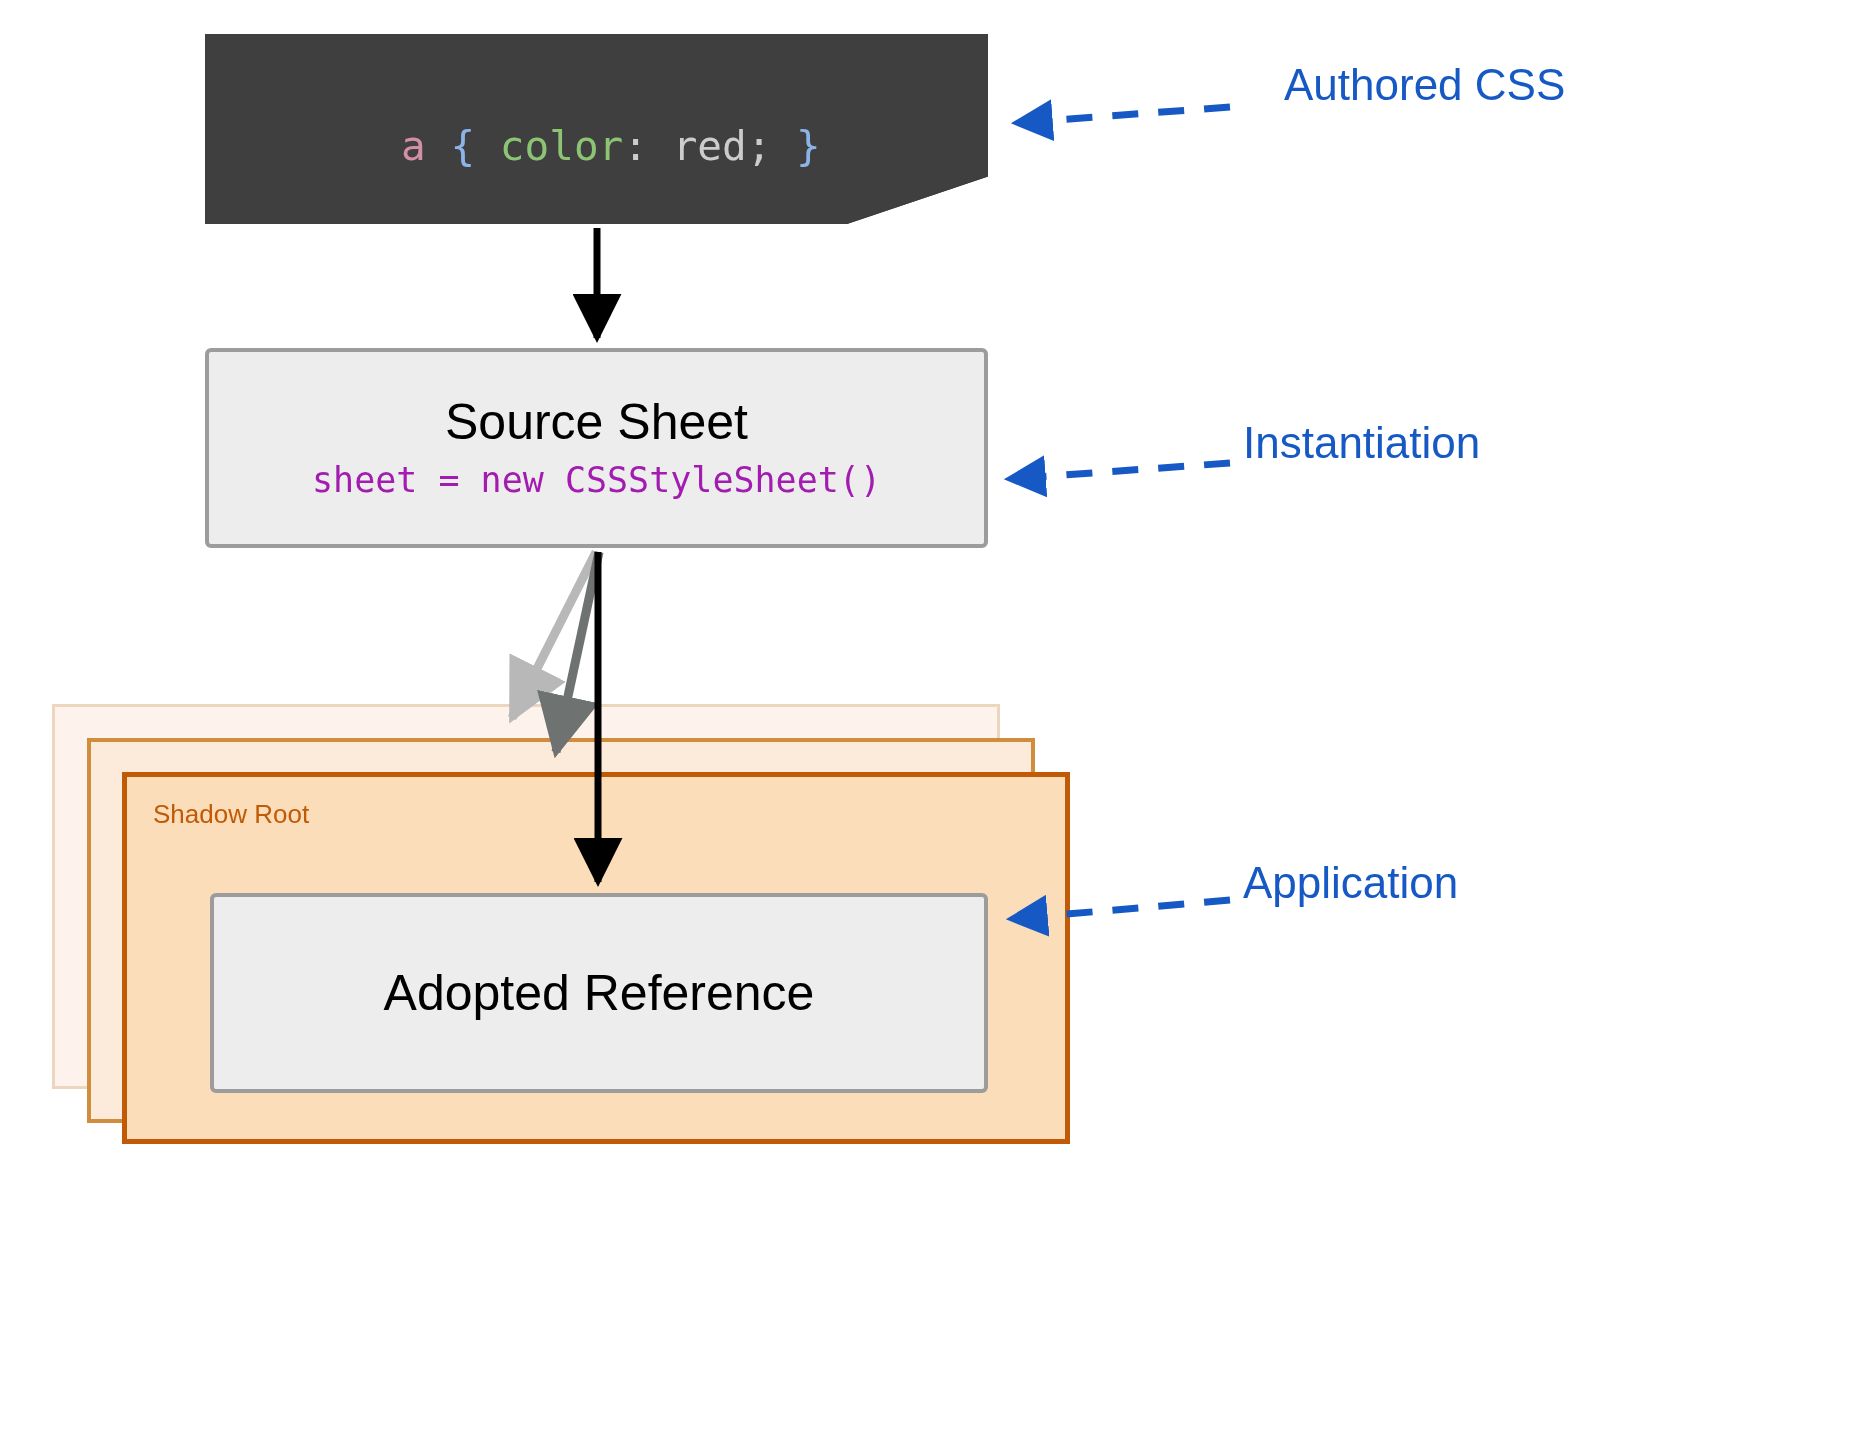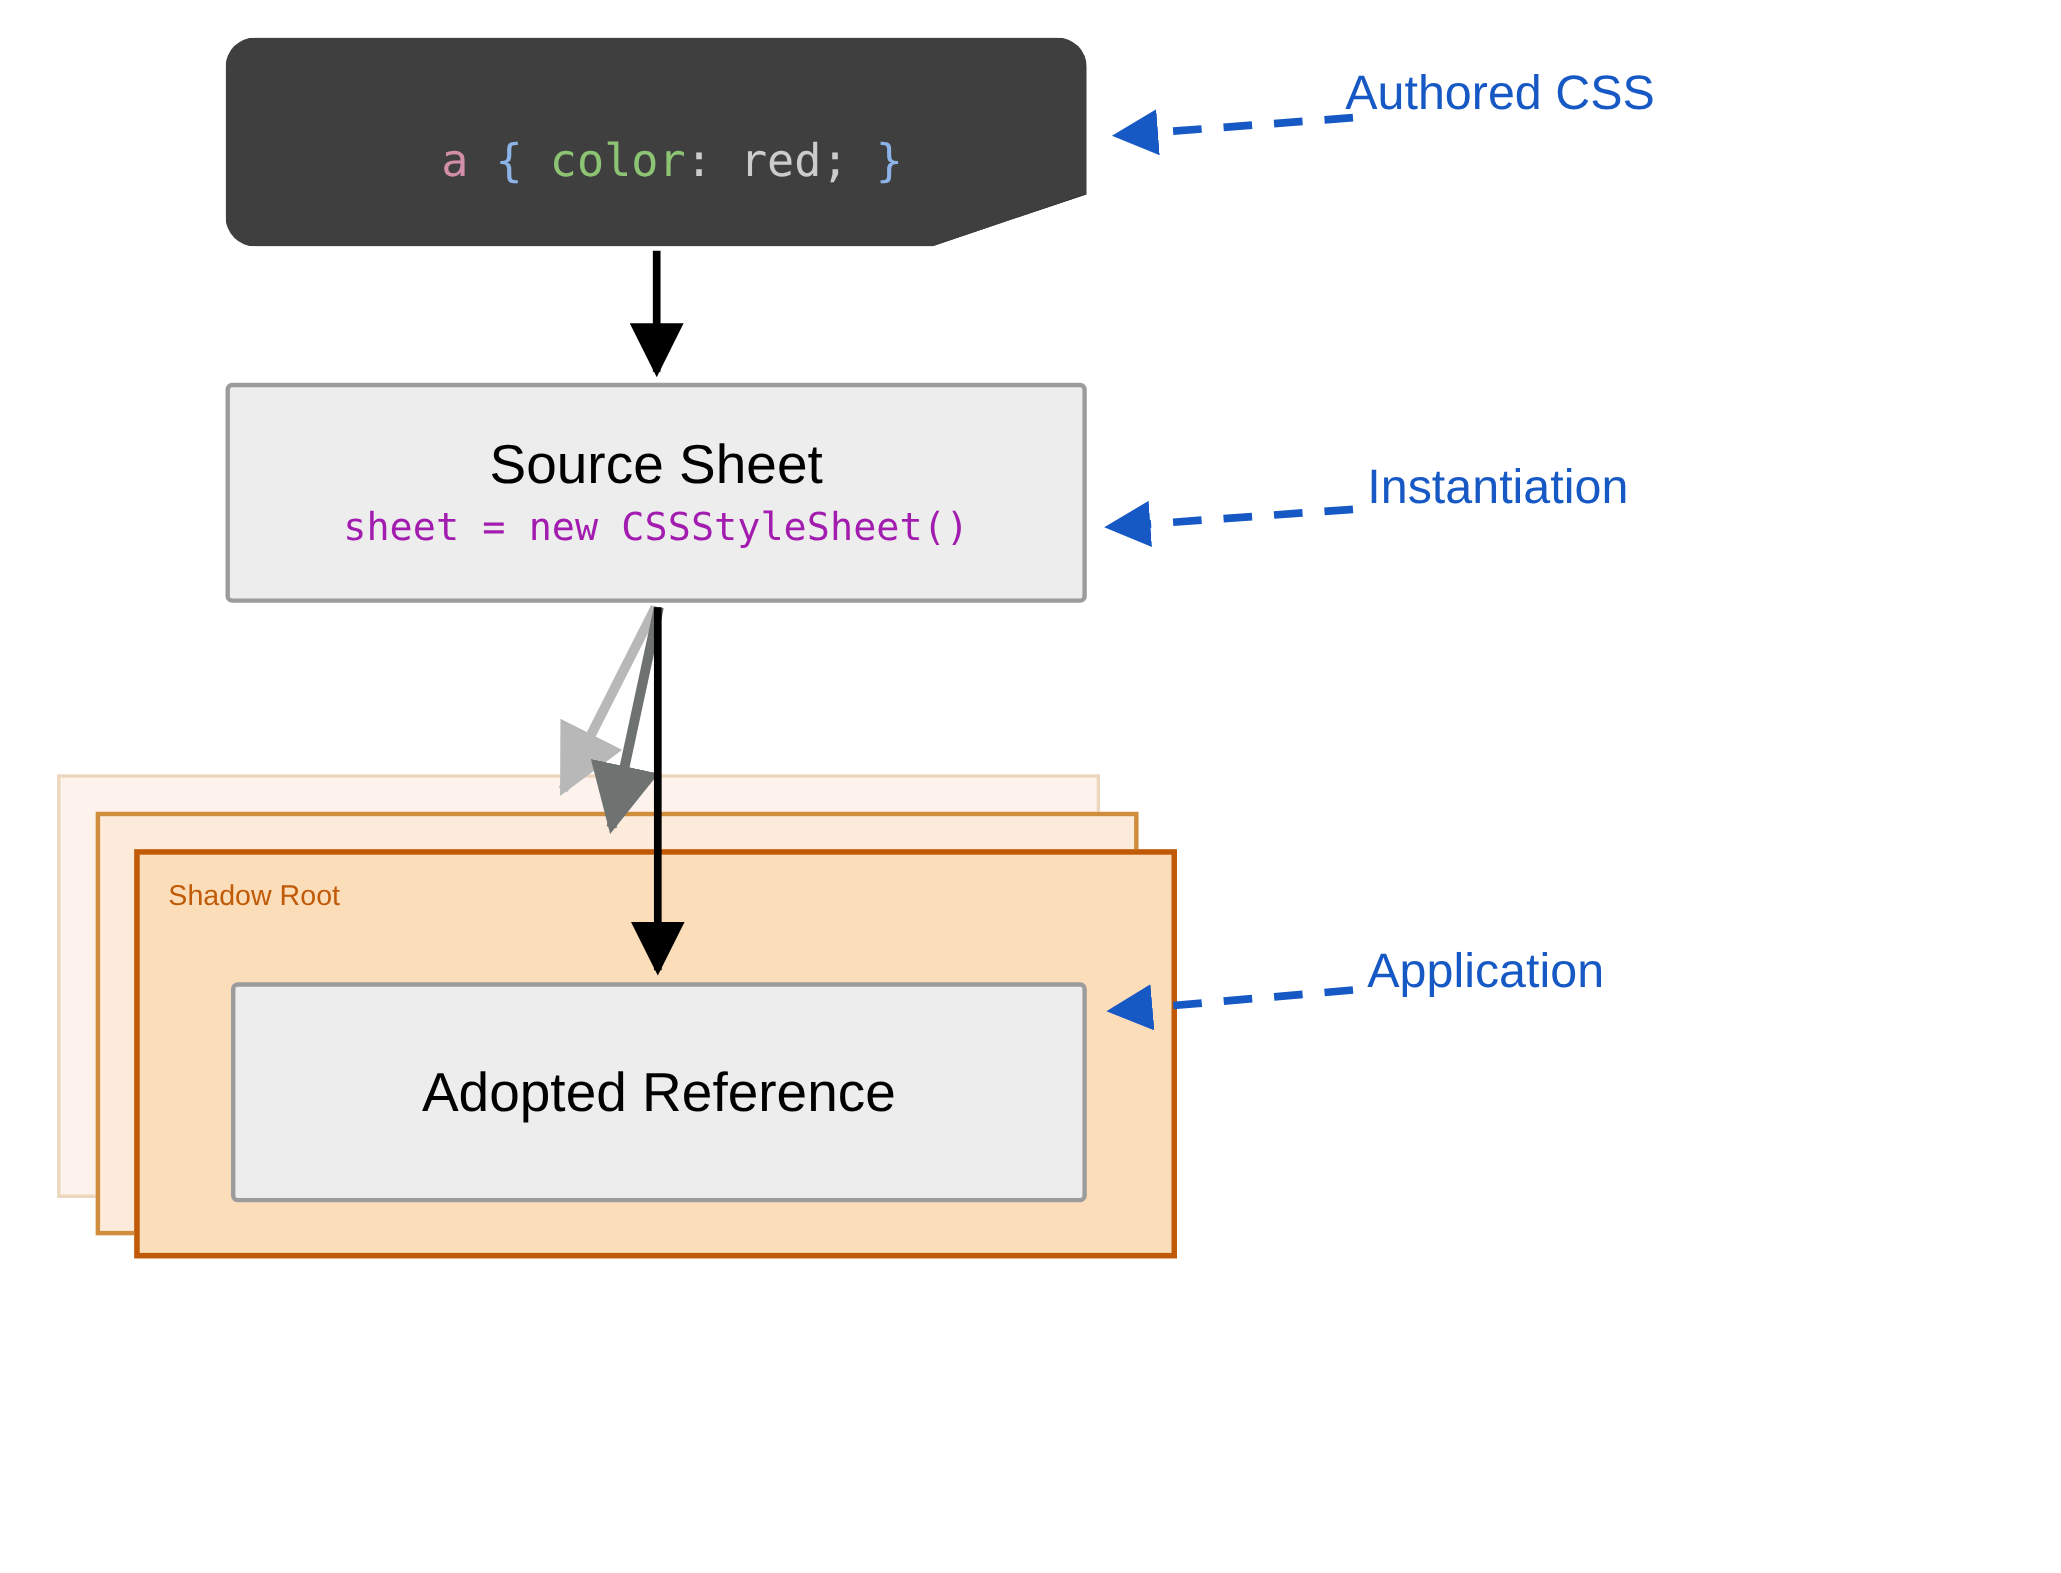--- a/index.html
+++ b/index.html
@@ -32,21 +32,20 @@
     position: absolute;
     left: 205px;
     top: 34px;
     width: 783px;
     height: 190px;
     background: #3f3f3f;
     box-sizing: border-box;
     padding: 36px 0 0 48px;
     
     clip-path: polygon(0 0, 100% 0, 100% 75%, 82% 100%, 0 100%);
-    border-radius: 27px;
   }
   .code-fold {
     position: absolute;
     right: 0;
     bottom: 0;
     width: 142px;
     height: 48px;
     clip-path: polygon(100% 0, 100% 100%, 0 100%);
     background: #2b2b2b;
   }
@@ -145,21 +144,21 @@
   }
 
   
   .annot-label {
     position: absolute;
     font-family: "Liberation Sans", sans-serif;
     font-size: 44px;
     color: #1759c4;
     white-space: nowrap;
   }
-  #annot-authored   { left: 1223px; top: 60px; }
+  #annot-authored   { left: 1284px; top: 60px; }
   #annot-instant    { left: 1243px; top: 418px; }
   #annot-applic     { left: 1243px; top: 858px; }
 </style>
 </head>
 <body>
 
 <div id="stage">
 
   <div class="code-note">
     <div class="code-line">

